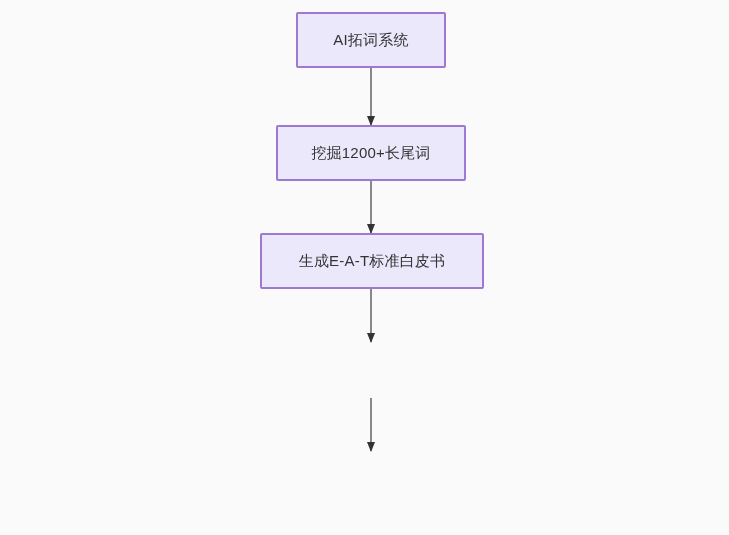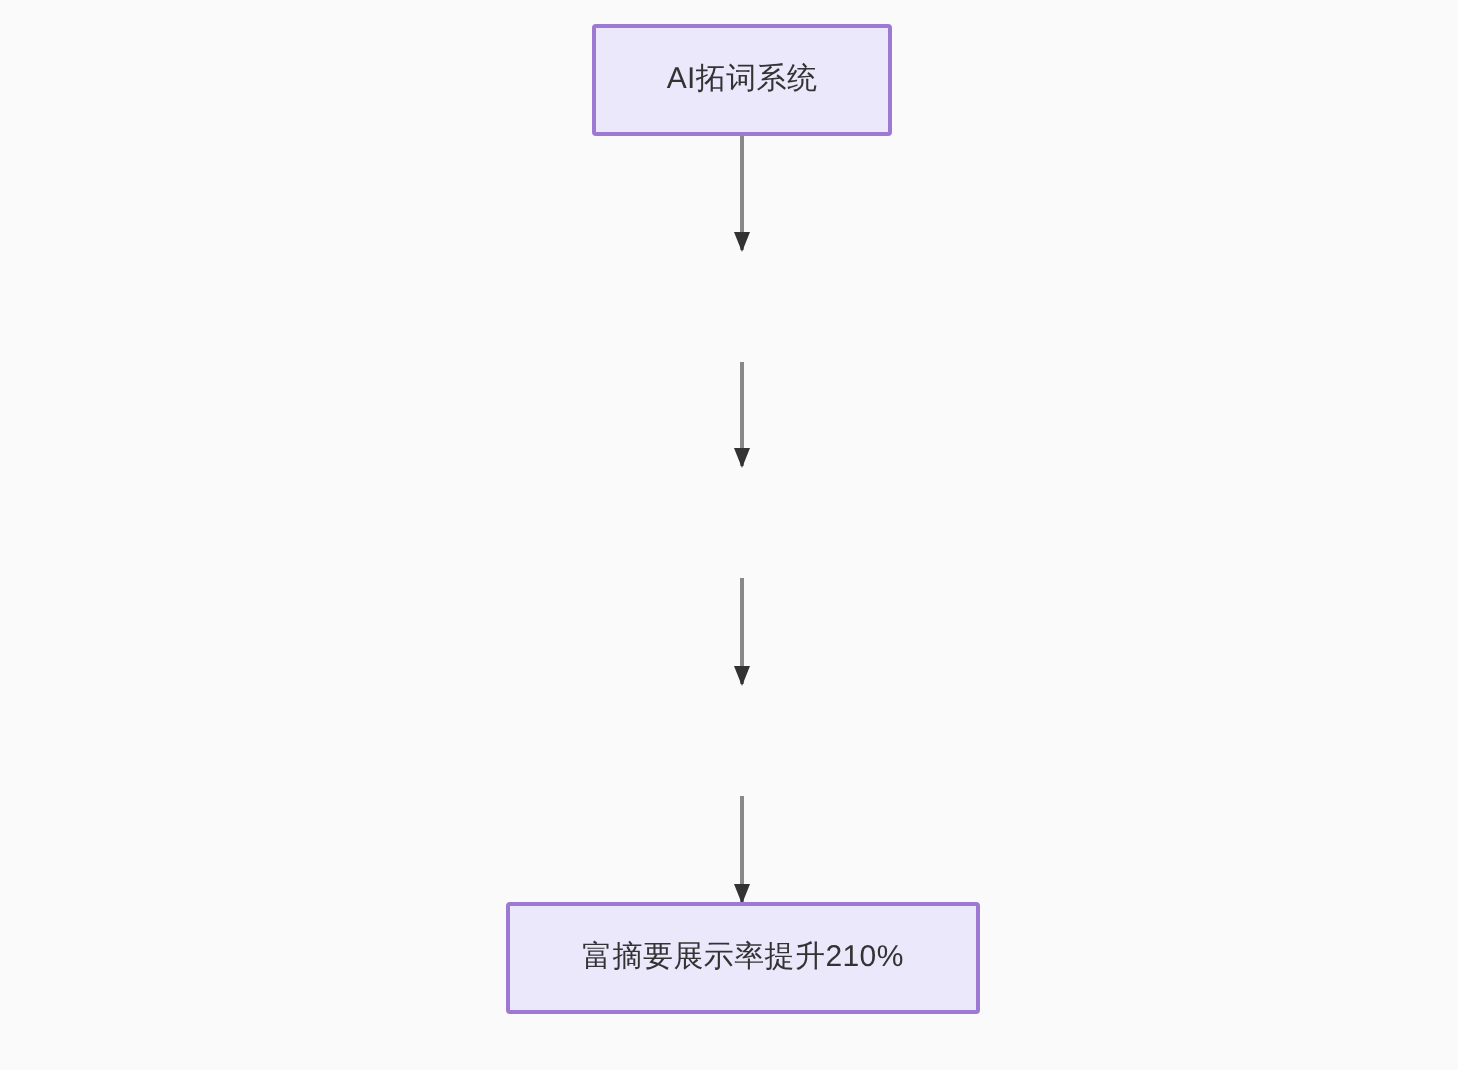--- a/index.html
+++ b/index.html
@@ -71,20 +71,23 @@
     </g>
     <g>
       <line x1="371" y1="398" x2="371" y2="451" stroke="#888888" stroke-width="2" marker-end="url(#arrowhead)"></line>
     </g>
   </svg>
 
   <div class="node" style="left:296px; top:12px; width:150px; height:56px;">
     <span class="node-label">AI拓词系统</span>
   </div>
 
+  <div class="node" style="left:276px; top:125px; width:190px; height:56px;">
+    <span class="node-label">挖掘1200+长尾词</span>
+  </div>
+
+  <div class="node" style="left:260px; top:233px; width:224px; height:56px;">
+    <span class="node-label">生成E-A-T标准白皮书</span>
+  </div>
 
 
-
-  <div class="node" style="left:253px; top:451px; width:237px; height:56px;">
-    <span class="node-label">富摘要展示率提升210%</span>
-  </div>
 
 </div>
 
 </body></html>

